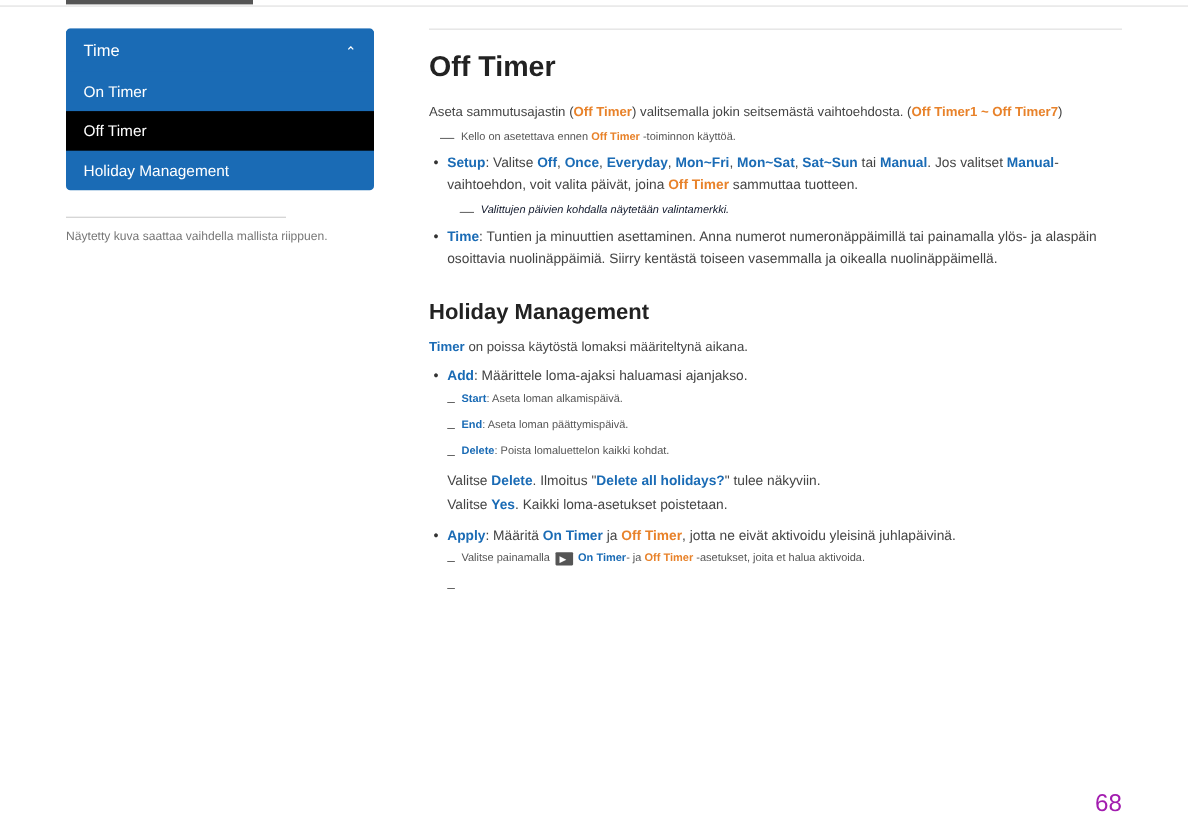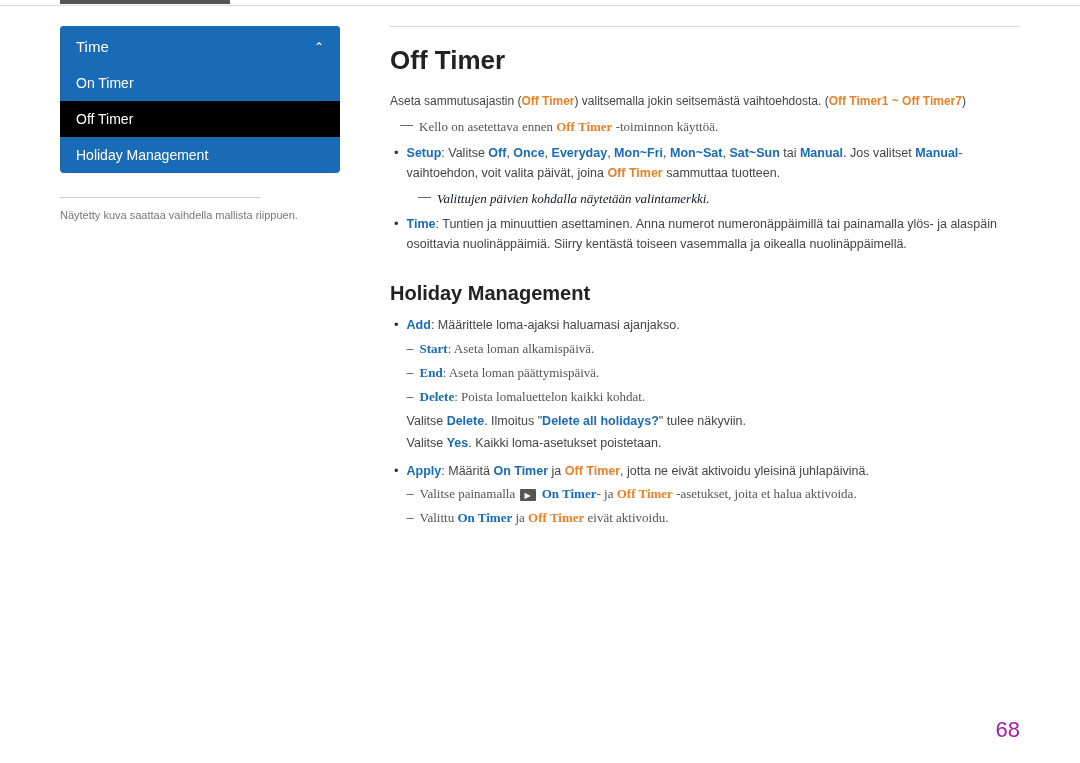--- a/index.html
+++ b/index.html
@@ -129,24 +129,23 @@
       margin: 4px 0 4px 10px;
     }
 
     .note-dash {
       margin-right: 6px;
       color: #555;
       flex-shrink: 0;
     }
 
     .note-text {
-      font-size: 13px;
+      font-size: 10px;
       color: #555;
       line-height: 1.5;
-      font-family: Liberation Serif, serif;
     }
 
     .bullet-section {
       margin: 6px 0;
     }
 
     .bullet-item {
       display: flex;
       align-items: flex-start;
       margin: 6px 0 6px 4px;
@@ -277,20 +276,23 @@
           <span class="bullet-content">
             <span class="highlight-blue">Time</span>: Tuntien ja minuuttien asettaminen. Anna numerot numeronäppäimillä tai painamalla ylös- ja alaspäin osoittavia nuolinäppäimiä. Siirry kentästä toiseen vasemmalla ja oikealla nuolinäppäimellä.
           </span>
         </div>
       </div>
     </div>
 
     <div style="margin-top: 18px;">
       <h2 class="section-title">Holiday Management</h2>
 
+      <p class="content-text">
+        <span class="highlight-blue">Timer</span> on poissa käytöstä lomaksi määriteltynä aikana.
+      </p>
 
       <div class="bullet-item">
         <span class="bullet-dot">•</span>
         <div class="bullet-content">
           <span><span class="highlight-blue">Add</span>: Määrittele loma-ajaksi haluamasi ajanjakso.</span>
           <div class="note-line" style="margin-left:0; margin-top:4px;">
             <span class="note-dash">–</span>
             <span class="note-text"><span class="highlight-blue">Start</span>: Aseta loman alkamispäivä.</span>
           </div>
           <div class="note-line" style="margin-left:0;">
@@ -313,21 +315,20 @@
       <div class="bullet-item" style="margin-top:8px;">
         <span class="bullet-dot">•</span>
         <div class="bullet-content">
           <span><span class="highlight-blue">Apply</span>: Määritä <span class="highlight-blue">On Timer</span> ja <span class="highlight-orange">Off Timer</span>, jotta ne eivät aktivoidu yleisinä juhlapäivinä.</span>
           <div class="note-line" style="margin-left:0; margin-top:3px;">
             <span class="note-dash">–</span>
             <span class="note-text">Valitse painamalla <span class="icon-small"></span> <span class="highlight-blue">On Timer</span>- ja <span class="highlight-orange">Off Timer</span> -asetukset, joita et halua aktivoida.</span>
           </div>
           <div class="note-line" style="margin-left:0;">
             <span class="note-dash">–</span>
-            <span class="note-text">Valittu <span class="highlight-blue">On Timer</span> ja <span class="highlight-orange">Off Timer</span> eivät aktivoidu.</span>
           </div>
         </div>
       </div>
     </div>
   </div>
 
   <div class="page-number" style="position:absolute; bottom:20px; right:60px;">68</div>
 </div>
 
 </body></html>

